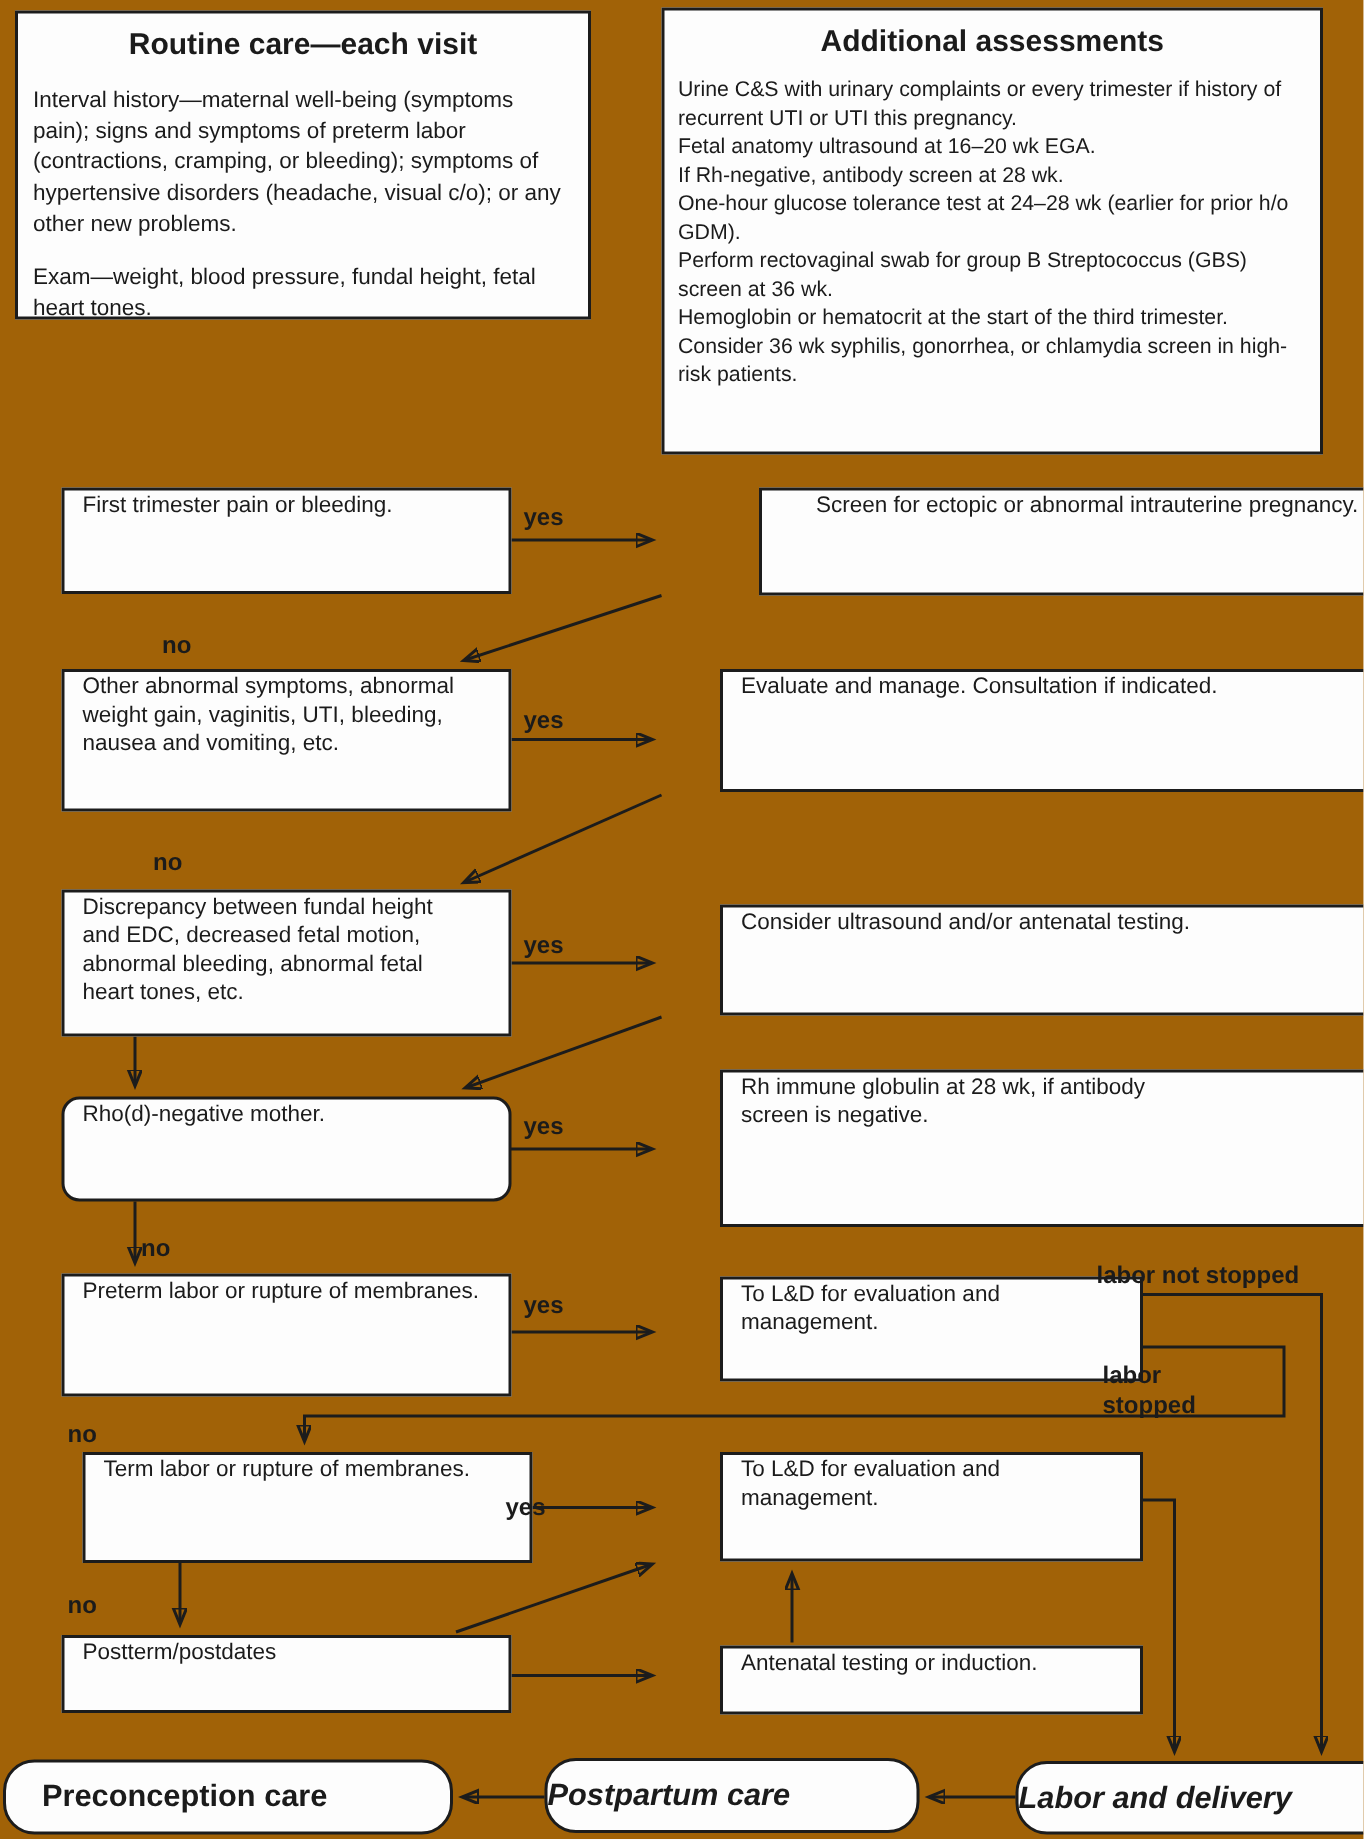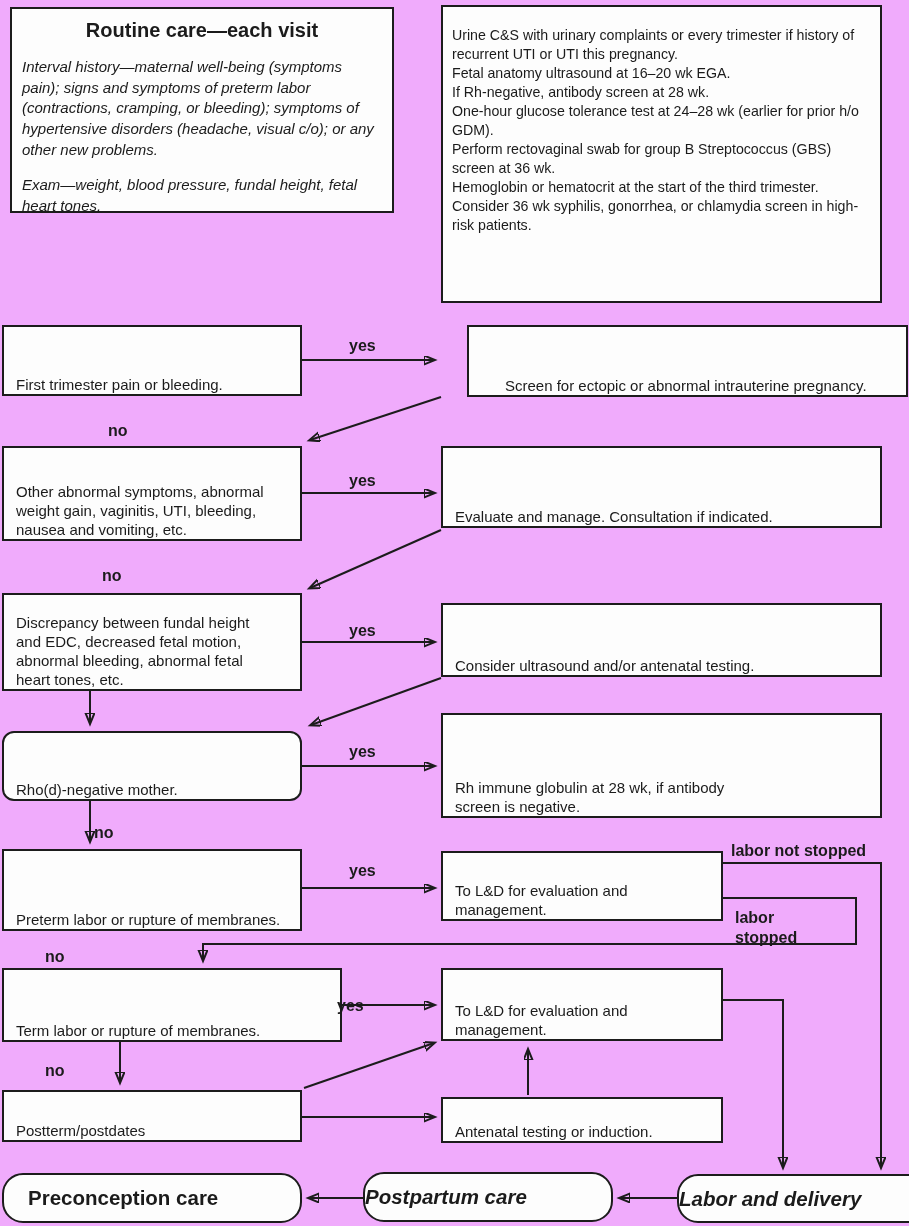--- a/index.html
+++ b/index.html
@@ -1,35 +1,35 @@
 <!DOCTYPE html>
 <html><head>
 <meta charset="utf-8">
 <style>
   html,body{margin:0;padding:0;background:#ffffff;}
   .canvas{
     position:relative;width:909px;height:1226px;margin:0 auto;
-    background:#f0abfc;color:#1b1b1b;
+    background:#a16207;color:#1b1b1b;
     font-family:"Liberation Sans","DejaVu Sans",sans-serif;
     overflow:hidden;
   }
   .wires{position:absolute;left:0;top:0;width:909px;height:1226px;z-index:1;}
   .wires path{fill:none;stroke:#1c1c1c;stroke-width:2;}
   .box{
     position:absolute;box-sizing:border-box;z-index:2;
     border:2px solid #1c1c1c;background:#fdfdfd;
   }
-  .flow{display:flex;align-items:flex-end;}
+  .flow{display:flex;align-items:flex-start;margin-left:39px;}
   .flow .txt{font-size:15px;line-height:1.27;padding:0 12px;}
   .flow .txt.narrow{max-width:252px;}
   .flow .txt.mid{max-width:306px;}
   .flow .txt.ld{max-width:205px;}
   .info{padding:8px 0 0 0;}
   .info .title{font-weight:bold;font-size:20px;text-align:center;margin:2px 0 0 0;}
-  .info .body{font-size:15px;line-height:1.38;padding:0 18px 0 10px;margin-top:15px;font-style:italic;}
+  .info .body{font-size:15px;line-height:1.38;padding:0 18px 0 10px;margin-top:15px;}
   .info .items{font-size:14.2px;line-height:1.34;padding:0 8px 0 9px;margin-top:11px;}
   .terminal{display:flex;align-items:center;font-weight:bold;font-size:20.5px;border-radius:21px;}
   .terminal.centered{justify-content:flex-start;font-style:italic;}
   .terminal.leftpad{padding-left:24px;}
   .lbl{position:absolute;z-index:3;font-weight:bold;font-size:16px;line-height:1.25;margin-top:10px;}
 </style>
 </head>
 <body>
 
 <div class="canvas">
@@ -62,20 +62,21 @@
     <path d="M363,1198 H309" marker-end="url(#ah)"></path>
   </svg>
 
   <div class="box info" style="left:10px;top:7px;width:384px;height:206px;">
     <div class="title">Routine care—each visit</div>
     <div class="body">Interval history—maternal well-being (symptoms pain); signs and symptoms of preterm labor (contractions, cramping, or bleeding); symptoms of hypertensive disorders (headache, visual c/o); or any other new problems.</div>
     <div class="body">Exam—weight, blood pressure, fundal height, fetal heart tones.</div>
   </div>
 
   <div class="box info" style="left:441px;top:5px;width:441px;height:298px;">
+    <div class="title">Additional assessments</div>
     <div class="items">
       <div>Urine C&amp;S with urinary complaints or every trimester if history of recurrent UTI or UTI this pregnancy.</div>
       <div>Fetal anatomy ultrasound at 16–20 wk EGA.</div>
       <div>If Rh-negative, antibody screen at 28 wk.</div>
       <div>One-hour glucose tolerance test at 24–28 wk (earlier for prior h/o GDM).</div>
       <div>Perform rectovaginal swab for group B Streptococcus (GBS) screen at 36 wk.</div>
       <div>Hemoglobin or hematocrit at the start of the third trimester.</div>
       <div>Consider 36 wk syphilis, gonorrhea, or chlamydia screen in high-risk patients.</div>
     </div>
   </div>
@@ -88,21 +89,21 @@
   </div>
   <div class="box flow" style="left:2px;top:593px;width:300px;height:98px;">
     <div class="txt narrow">Discrepancy between fundal height and EDC, decreased fetal motion, abnormal bleeding, abnormal fetal heart tones, etc.</div>
   </div>
   <div class="box flow" style="left:2px;top:731px;width:300px;height:70px;border-radius:12px;">
     <div class="txt">Rho(d)-negative mother.</div>
   </div>
   <div class="box flow" style="left:2px;top:849px;width:300px;height:82px;">
     <div class="txt">Preterm labor or rupture of membranes.</div>
   </div>
-  <div class="box flow" style="left:2px;top:968px;width:340px;height:74px;">
+  <div class="box flow" style="left:16px;top:968px;width:300px;height:74px;">
     <div class="txt">Term labor or rupture of membranes.</div>
   </div>
   <div class="box flow" style="left:2px;top:1090px;width:300px;height:52px;">
     <div class="txt">Postterm/postdates</div>
   </div>
 
   <div class="box flow" style="left:467px;top:325px;width:441px;height:72px;padding-left:24px;">
     <div class="txt">Screen for ectopic or abnormal intrauterine pregnancy.</div>
   </div>
   <div class="box flow" style="left:441px;top:446px;width:441px;height:82px;">

